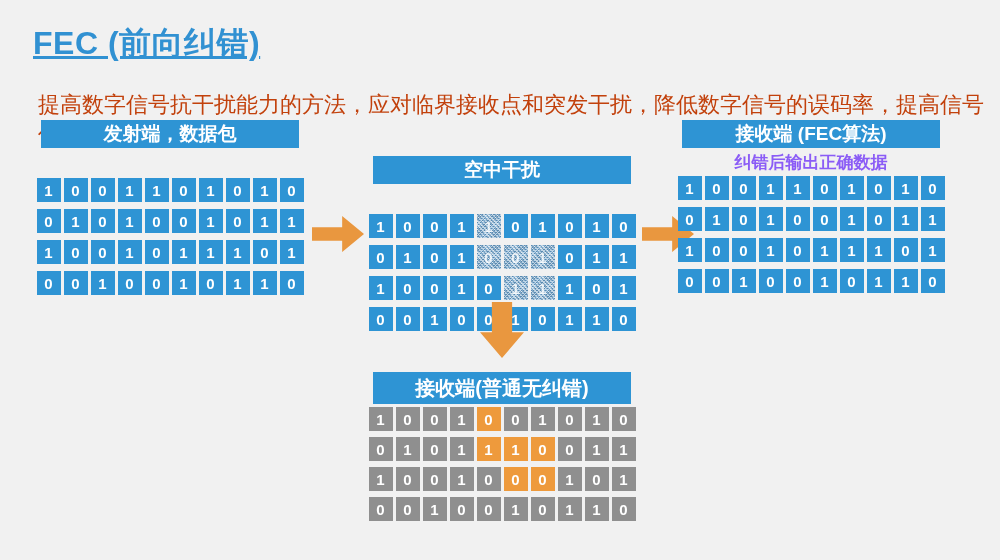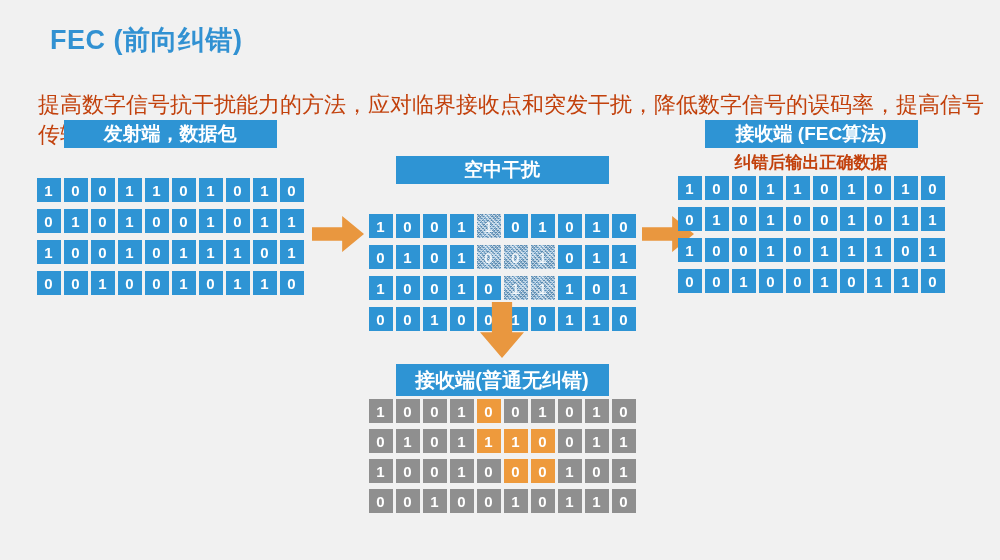--- a/index.html
+++ b/index.html
@@ -4,44 +4,45 @@
 <style>
   * { margin: 0; padding: 0; box-sizing: border-box; }
   html, body { width: 1000px; height: 560px; }
   body {
     font-family: "Liberation Sans", "DejaVu Sans", sans-serif;
     background: #F1F1F1;
     position: relative;
     overflow: hidden;
   }
   .page-title {
-    position: absolute; left: 50px; top: 22px;
-    font-size: 27px; font-weight: bold; color: #3191D2;
+    position: absolute; left: 33px; top: 22px;
+    font-size: 32px; font-weight: bold; color: #3191D2;
     letter-spacing: 0.5px;
+    text-decoration: underline;
   }
   .page-subtitle {
     position: absolute; left: 38px; top: 70px;
     font-size: 22px; color: #c2410c; margin-top: 20px;
   }
   .stage { position: absolute; width: 268px; top: 120px; }
   .stage.tx   { left: 36px; }
   .stage.air  { left: 368px; margin-top: 36px; }
   .stage.rx   { left: 677px; }
-  .stage.plain{ left: 368px; top: 364px; }
+  .stage.plain{ left: 368px; top: 372px; }
   .stage-header {
-    width: 213px; margin: 0 auto; height: 28px;
+    width: 258px; margin: 0 auto; height: 28px;
     background: #2E94D4; color: #FFFFFF;
     font-size: 19px; font-weight: bold;
     text-align: center; line-height: 28px;
   }
   .stage.plain .stage-header { height: 32px; line-height: 32px; font-size: 20px; }
   .stage-caption {
     margin-top: 3px; height: 22px;
     text-align: center; font-size: 17px; font-weight: bold;
-    color: #c2410c;
+    color: #8b5cf6;
   }
   .bitgrid { display: flex; flex-direction: column; gap: 7px; margin-top: 30px; }
   .stage.rx .bitgrid, .stage.plain .bitgrid { margin-top: 3px; }
   .stage.plain .bitgrid { gap: 6px; }
   .bitrow { display: flex; gap: 3px; justify-content: center; }
   .bit {
     width: 24px; height: 24px;
     background: #2E94D4; color: #FFFFFF;
     font-size: 15px; font-weight: bold;
     display: flex; align-items: center; justify-content: center;

